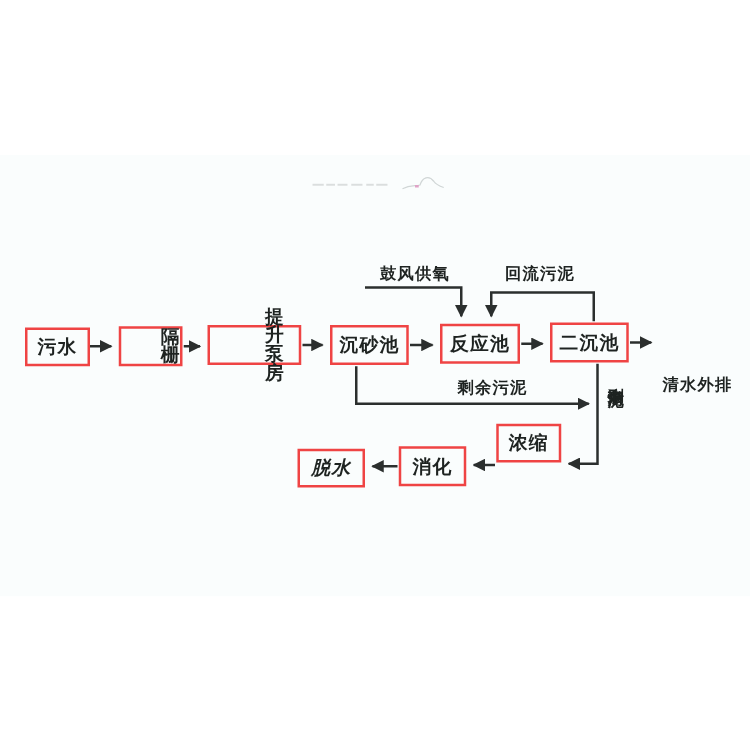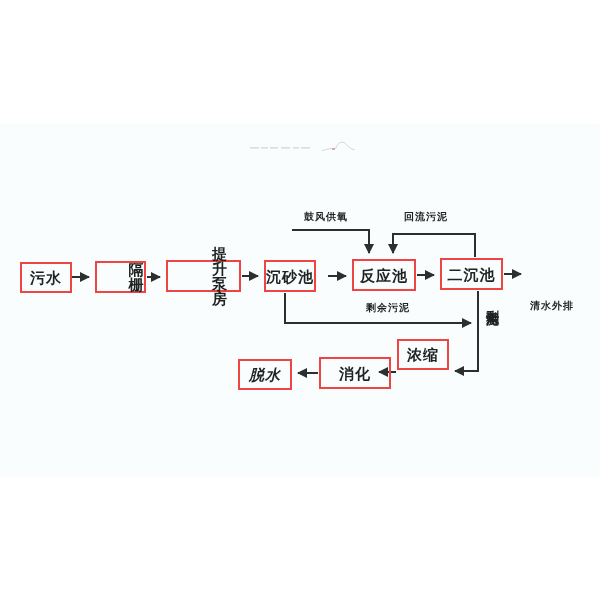--- a/index.html
+++ b/index.html
@@ -15,37 +15,37 @@
   }
   svg.wires{position:absolute;left:0;top:0;width:600px;height:600px;pointer-events:none;}
   .node{
     position:absolute;box-sizing:border-box;
     border:2px solid #ef4444;background:transparent;
     display:flex;align-items:center;justify-content:center;
     font-size:15px;font-weight:700;color:#1e2321;letter-spacing:1px;
     line-height:1;
   }
   .flabel{
-    position:absolute;font-size:10px;font-weight:700;color:#1e2321;
+    position:absolute;font-size:13px;font-weight:700;color:#1e2321;
     letter-spacing:1px;line-height:1;white-space:nowrap;
   }
   .vlabel{
     position:absolute;font-size:13px;font-weight:700;color:#1e2321;
     writing-mode:vertical-rl;text-orientation:upright;
     letter-spacing:1px;line-height:1;white-space:nowrap;
   }
   
   .n-wushui   {left:20px; top:262px;width:52px;height:31px;}
   .n-gezha    {left:95px; top:261px;width:51px;height:32px;padding-left:32px;}
   .n-tisheng  {left:166px;top:260px;width:75px;height:32px;padding-left:44px;}
-  .n-chensha  {left:264px;top:260px;width:52px;height:32px;}
+  .n-chensha  {left:264px;top:260px;width:63px;height:32px;}
   .n-fanying  {left:352px;top:259px;width:64px;height:32px;}
   .n-erchen   {left:440px;top:258px;width:63px;height:32px;}
   .n-nongsuo  {left:397px;top:339px;width:52px;height:31px;}
-  .n-xiaohua  {left:319px;top:357px;width:72px;height:32px;}
+  .n-xiaohua  {left:319px;top:357px;width:54px;height:32px;}
   .n-tuoshui  {left:238px;top:359px;width:54px;height:31px;font-style:italic;}
   
   .l-blast    {left:304px;top:212px;}
   .l-return   {left:404px;top:212px;}
   .l-excess-h {left:366px;top:303px;}
   .l-excess-v {left:486px;top:300px;}
   .l-effluent {left:530px;top:269px;margin-top:32px;}
   
   .wm{position:absolute;left:248px;top:138px;width:112px;height:18px;opacity:0.9;}
 </style>

